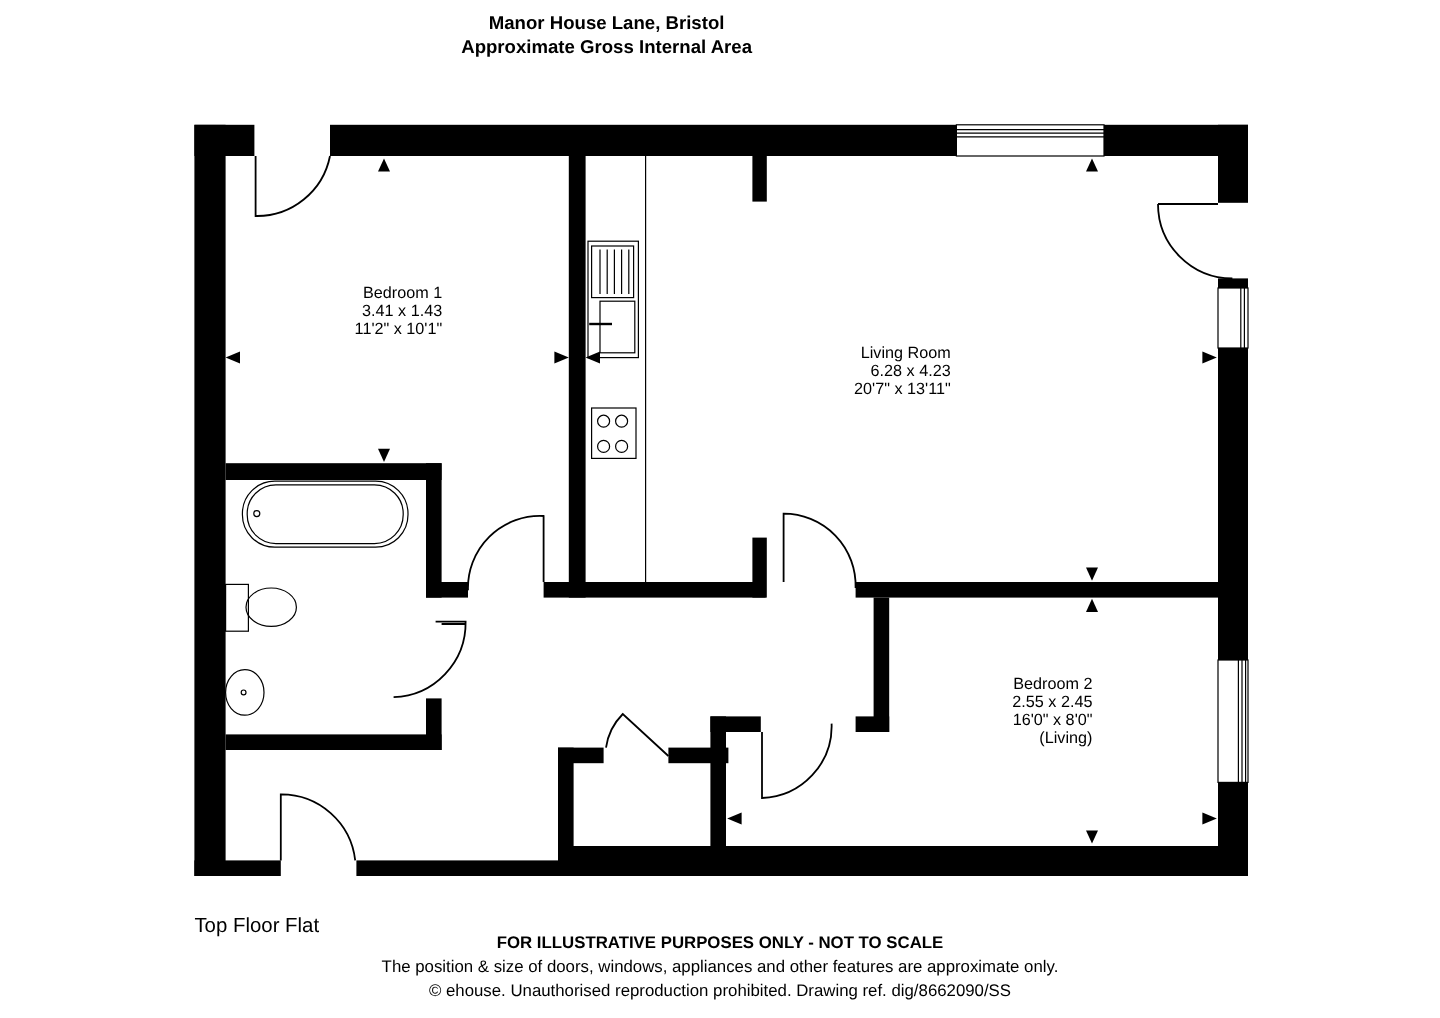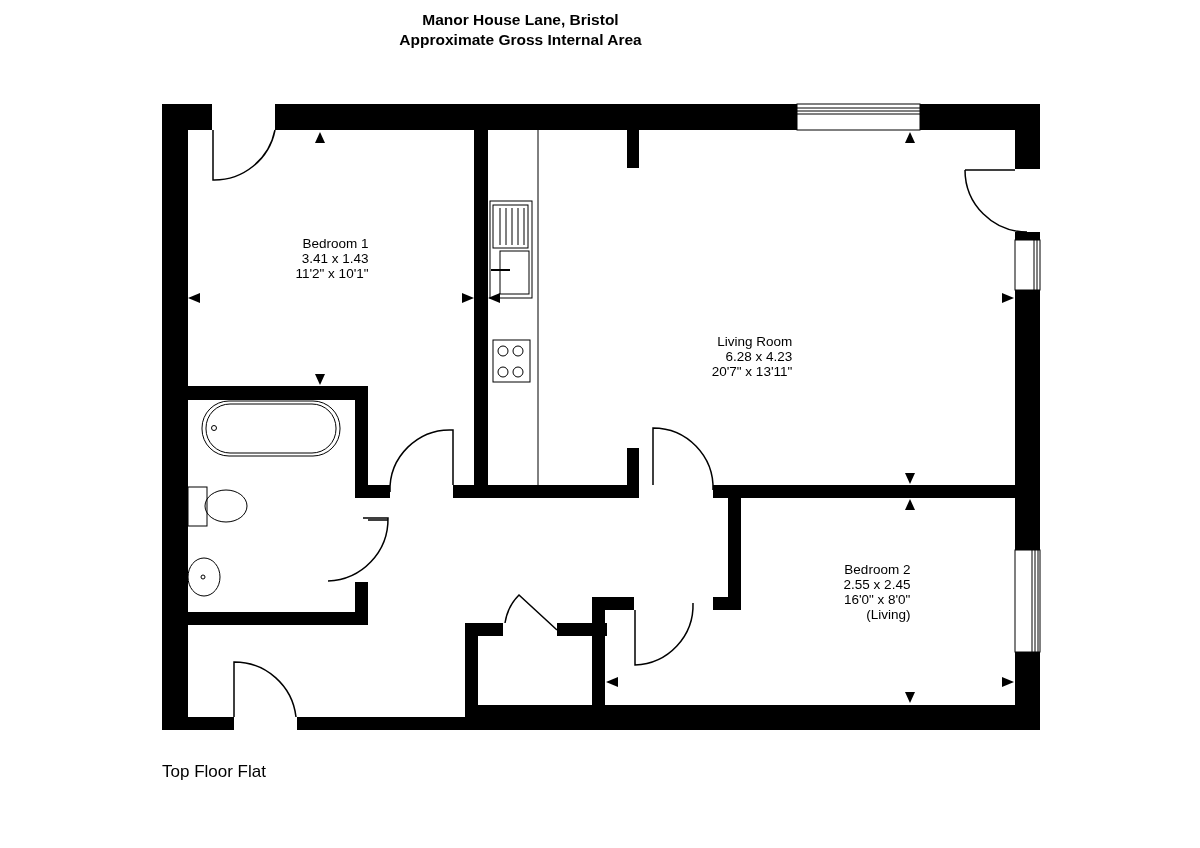--- a/index.html
+++ b/index.html
@@ -1,17 +1,17 @@
 <!DOCTYPE html>
 <html><head>
 <meta charset="utf-8">
 <style>
   html, body { margin: 0; padding: 0; background: #ffffff; }
   body { width: 1200px; height: 848px; position: relative; overflow: hidden; font-family: "Liberation Sans", sans-serif; color: #000; }
-  .header { position: absolute; top: 10px; left: 0; width: 1011px; text-align: center; font-weight: bold; font-size: 15.5px; line-height: 19.5px; padding-left: 15px; }
+  .header { position: absolute; top: 10px; left: 0; width: 1011px; text-align: center; font-weight: bold; font-size: 15.5px; line-height: 19.5px; }
   .plan { position: absolute; left: 0; top: 0; }
   .room-label { position: absolute; text-align: right; font-size: 13.5px; line-height: 15px; transform: translateX(-50%); white-space: nowrap; }
   .floor-label { position: absolute; left: 162px; top: 762px; font-weight: normal; font-size: 17px; }
   .footer { position: absolute; top: 775px; left: 0; width: 1200px; text-align: center; font-size: 14px; line-height: 20px; }
   .footer .disclaimer { font-weight: bold; }
 </style>
 </head>
 <body>
 
 <div class="header">
@@ -151,29 +151,32 @@
     <polygon points="1014,682 1002,677 1002,687"></polygon>
   </g>
 </svg>
 
 <div class="room-label" style="left:332px; top:236px;">
   <div>Bedroom 1</div>
   <div>3.41 x 1.43</div>
   <div>11'2" x 10'1"</div>
 </div>
 
-<div class="room-label" style="left:752px; top:286px;margin-top:48px;">
+<div class="room-label" style="left:752px; top:286px;">
   <div>Living Room</div>
   <div>6.28 x 4.23</div>
   <div>20'7" x 13'11"</div>
 </div>
 
 <div class="room-label" style="left:877px; top:562px;">
   <div>Bedroom 2</div>
   <div>2.55 x 2.45</div>
   <div>16'0" x 8'0"</div>
   <div>(Living)</div>
 </div>
 
 <div class="floor-label">Top Floor Flat</div>
 
 <div class="footer">
+  <div class="disclaimer">FOR ILLUSTRATIVE PURPOSES ONLY - NOT TO SCALE</div>
+  <div>The position &amp; size of doors, windows, appliances and other features are approximate only.</div>
+  <div>© ehouse. Unauthorised reproduction prohibited. Drawing ref. dig/8662090/SS</div>
 </div>
 
 </body></html>

